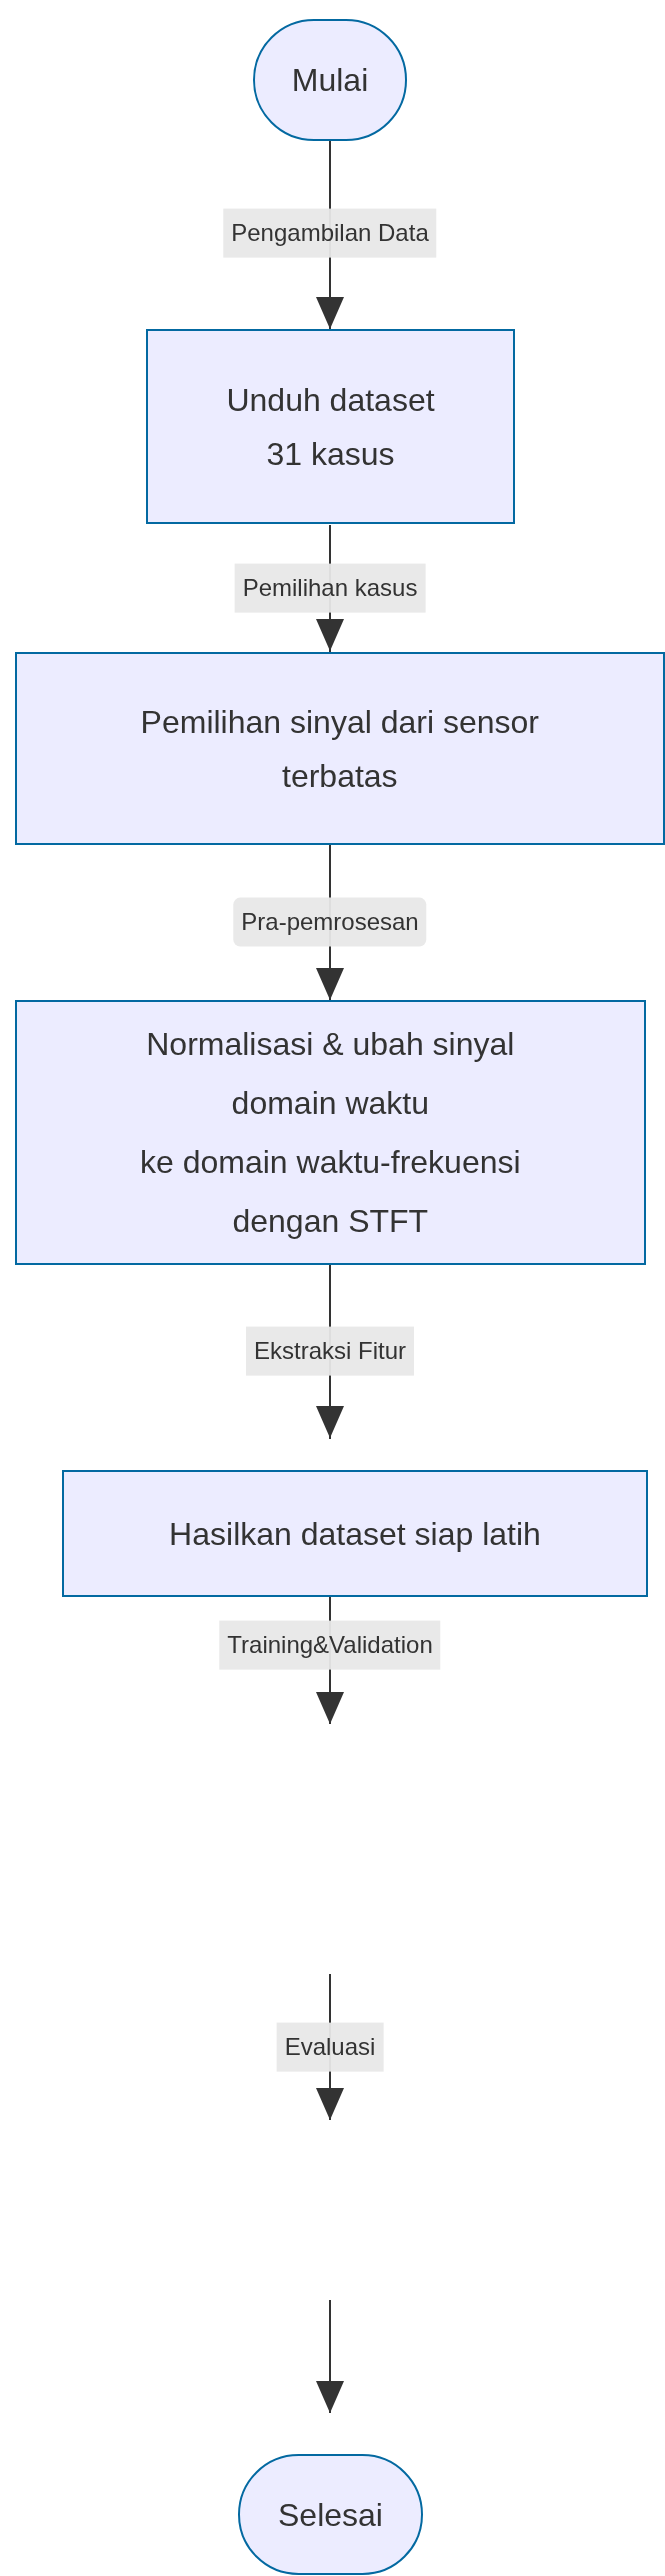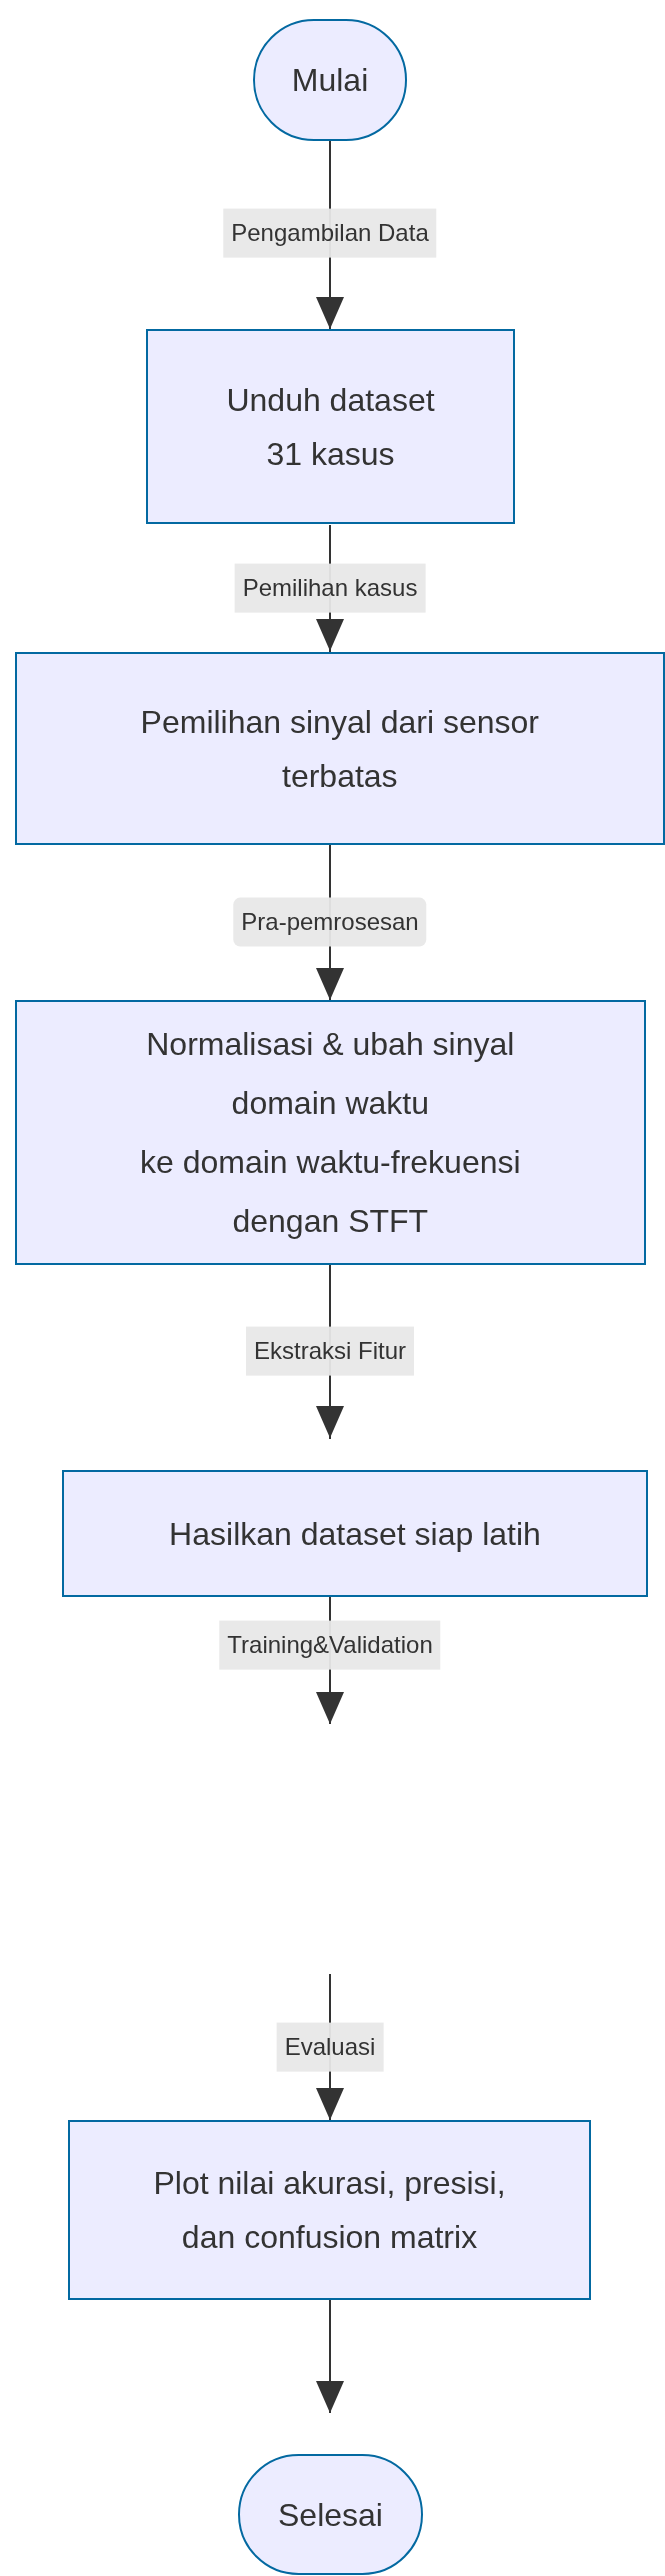--- a/index.html
+++ b/index.html
@@ -103,23 +103,19 @@
     <div class="nline">domain waktu</div>
     <div class="nline">ke domain waktu-frekuensi</div>
     <div class="nline">dengan STFT</div>
   </div>
 
   <div class="node" style="left:62px; top:1470px; width:586px; height:127px;">
     <div class="nline">Hasilkan dataset siap latih</div>
   </div>
 
 
-  <div class="node" style="left:68px; top:2120px; width:523px; height:180px;">
-    <div class="nline">Plot nilai akurasi, presisi,</div>
-    <div class="nline">dan confusion matrix</div>
-  </div>
 
   <div class="node stadium" style="left:238px; top:2414px; width:185px; height:121px;margin-top:40px;">
     <div class="nline">Selesai</div>
   </div>
 
 </div>
 
 
 </body></html>

